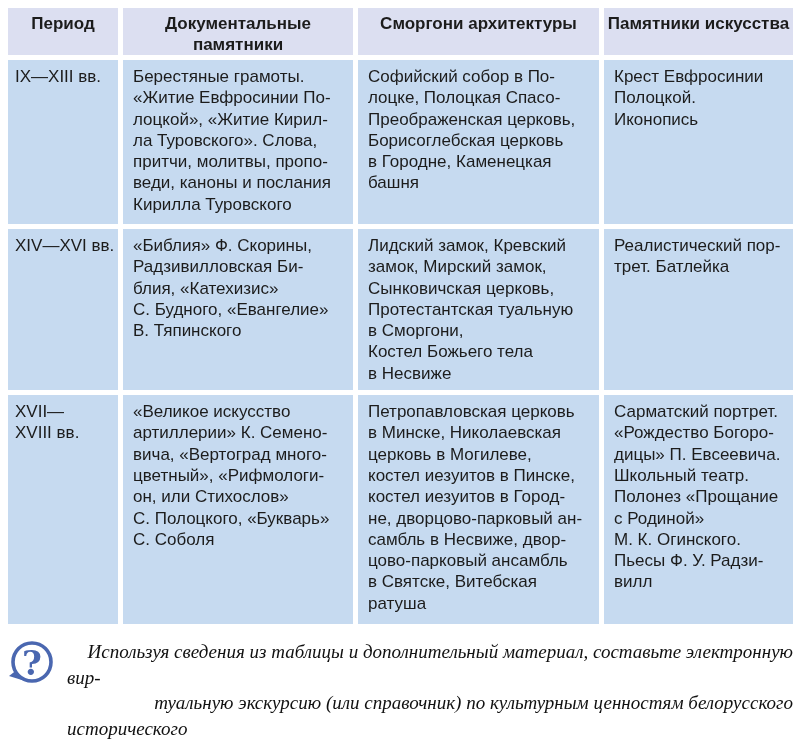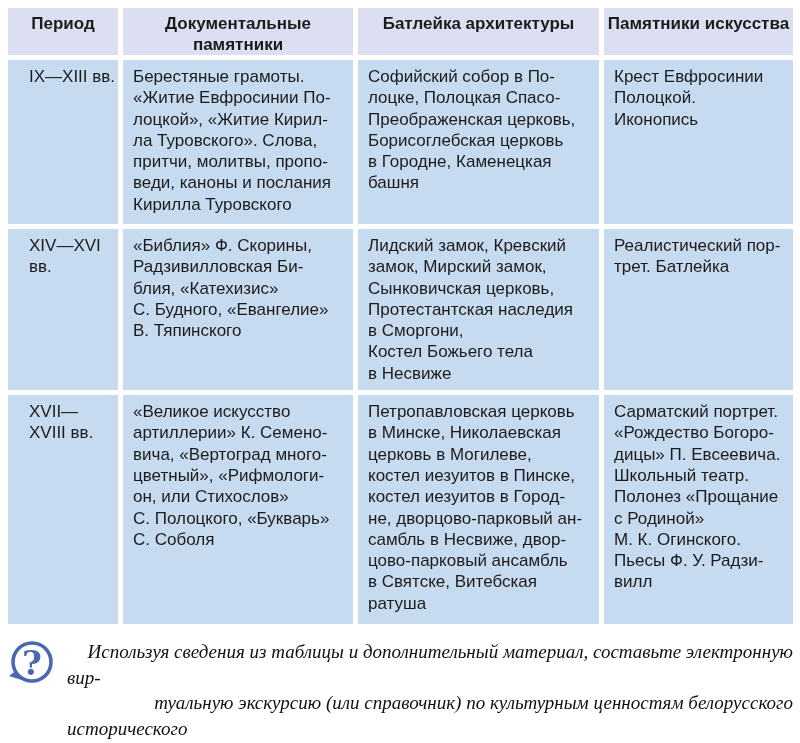--- a/index.html
+++ b/index.html
@@ -37,21 +37,21 @@
     white-space: pre-line;
   }
   .cell.head {
     background: var(--header-bg, #dcdff1);
     font-weight: bold;
     text-align: center;
     padding: 5px 2px;
     line-height: 21px;
     white-space: normal;
   }
-  .cell.period { padding: 6px 0 6px 21px; }
+  .cell.period { padding: 6px 0 6px 7px; }
 
   .task {
     display: flex;
     align-items: flex-start;
     margin: 15px 6px 0 8px;
   }
   .task .bubble {
     flex: 0 0 46px;
     width: 46px; height: 47px;
     margin-top: 1px;
@@ -72,21 +72,21 @@
 </head>
 <body>
 
 <div class="page">
 
 
   <div class="heritage-table">
 
     <div class="cell head">Период</div>
     <div class="cell head">Документальные памятники</div>
-    <div class="cell head">Батлейка архитектуры</div>
+    <div class="cell head">Сморгони архитектуры</div>
     <div class="cell head">Памятники искусства</div>
 
     <div class="cell period">IX—XIII вв.</div>
     <div class="cell">Берестяные грамоты.
 «Житие Евфросинии По-
 лоцкой», «Житие Кирил-
 ла Туровского». Слова,
 притчи, молитвы, пропо-
 веди, каноны и послания
 Кирилла Туровского</div>
@@ -102,21 +102,21 @@
 
     <div class="cell period">XIV—XVI вв.</div>
     <div class="cell">«Библия» Ф. Скорины,
 Радзивилловская Би-
 блия, «Катехизис»
 С. Будного, «Евангелие»
 В. Тяпинского</div>
     <div class="cell">Лидский замок, Кревский
 замок, Мирский замок,
 Сынковичская церковь,
-Протестантская наследия
+Протестантская туальную
 в Сморгони,
 Костел Божьего тела
 в Несвиже</div>
     <div class="cell">Реалистический пор-
 трет. Батлейка</div>
 
     <div class="cell period">XVII—
 XVIII вв.</div>
     <div class="cell">«Великое искусство
 артиллерии» К. Семено-

